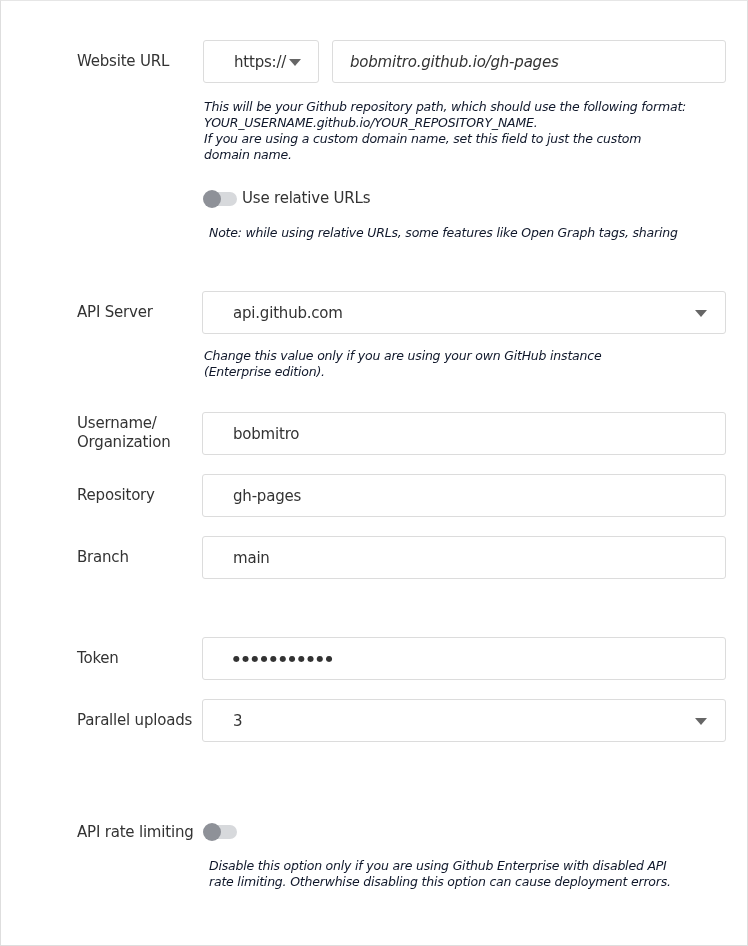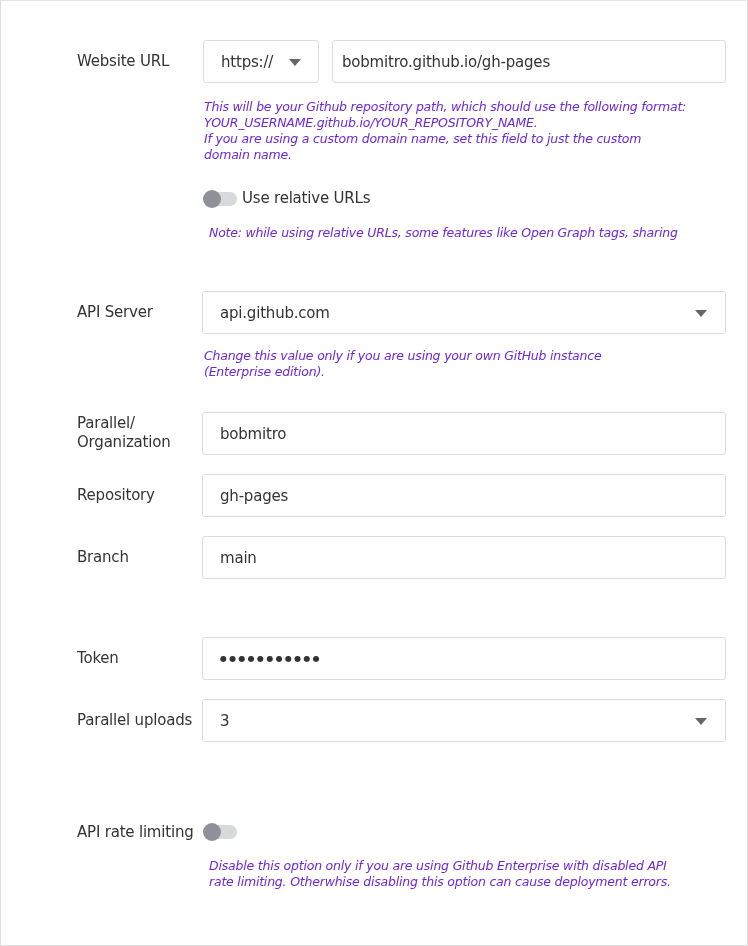--- a/index.html
+++ b/index.html
@@ -13,33 +13,33 @@
       border: 1px solid #dedede; border-top-color: #e6e6e6;
       background: #fff;
     }
     .label {
       position: absolute; left: 40px; font-size: 15px; line-height: 19px; color: #333;
       letter-spacing: -0.2px;
       margin-left: 36px;
     }
     .field {
       position: absolute; height: 43px; border: 1px solid #dcdcdc; border-radius: 3px;
-      background: #fff; font-size: 15px; color: #333; padding-left: 17px;
+      background: #fff; font-size: 15px; color: #333; padding-left: 30px;
       display: flex; align-items: center; letter-spacing: -0.2px;
     }
     .field .value { white-space: nowrap; }
     .caret {
       position: absolute; right: 18px; top: 50%; margin-top: -3px;
       width: 0; height: 0;
       border-left: 6px solid transparent; border-right: 6px solid transparent;
       border-top: 7px solid #666;
     }
     .hint {
       position: absolute; font-size: 12.5px; line-height: 16px; font-style: italic;
-      color: #6d28d9; letter-spacing: -0.2px;
+      color: #0f172a; letter-spacing: -0.2px;
     }
     .toggle {
       position: absolute; width: 34px; height: 17px; cursor: pointer;
     }
     .toggle .track {
       position: absolute; left: 4px; top: 2px; width: 30px; height: 14px;
       border-radius: 7px; background: #d7d9dc;
     }
     .toggle .knob {
       position: absolute; left: 0; top: 0; width: 18px; height: 18px;
@@ -53,21 +53,21 @@
 </head>
 <body>
 
 <div class="panel">
 
   <span class="label" style="top:51px;">Website URL</span>
   <div class="field" style="left:202px; top:39px; width:116px;">
     <span class="value">https://</span>
     <span class="caret" style="right:17px;"></span>
   </div>
-  <div class="field" style="left:331px; top:39px; width:394px; padding-left:9px;">
+  <div class="field" style="left:331px; top:39px; width:394px; padding-left:17px;font-style:italic;">
     <span class="value">bobmitro.github.io/gh-pages</span>
   </div>
   <div class="hint" style="left:203px; top:98px;">
     <div>This will be your Github repository path, which should use the following format:</div>
     <div>YOUR_USERNAME.github.io/YOUR_REPOSITORY_NAME.</div>
     <div>If you are using a custom domain name, set this field to just the custom</div>
     <div>domain name.</div>
   </div>
 
   <div class="toggle" style="left:202px; top:189px;">
@@ -83,21 +83,21 @@
   <div class="field" style="left:201px; top:290px; width:524px;">
     <span class="value">api.github.com</span>
     <span class="caret"></span>
   </div>
   <div class="hint" style="left:203px; top:347px;">
     <div>Change this value only if you are using your own GitHub instance</div>
     <div>(Enterprise edition).</div>
   </div>
 
   <div class="label" style="top:413px;">
-    <div>Parallel/</div>
+    <div>Username/</div>
     <div>Organization</div>
   </div>
   <div class="field" style="left:201px; top:411px; width:524px;">
     <span class="value">bobmitro</span>
   </div>
 
   <span class="label" style="top:485px;">Repository</span>
   <div class="field" style="left:201px; top:473px; width:524px;">
     <span class="value">gh-pages</span>
   </div>

